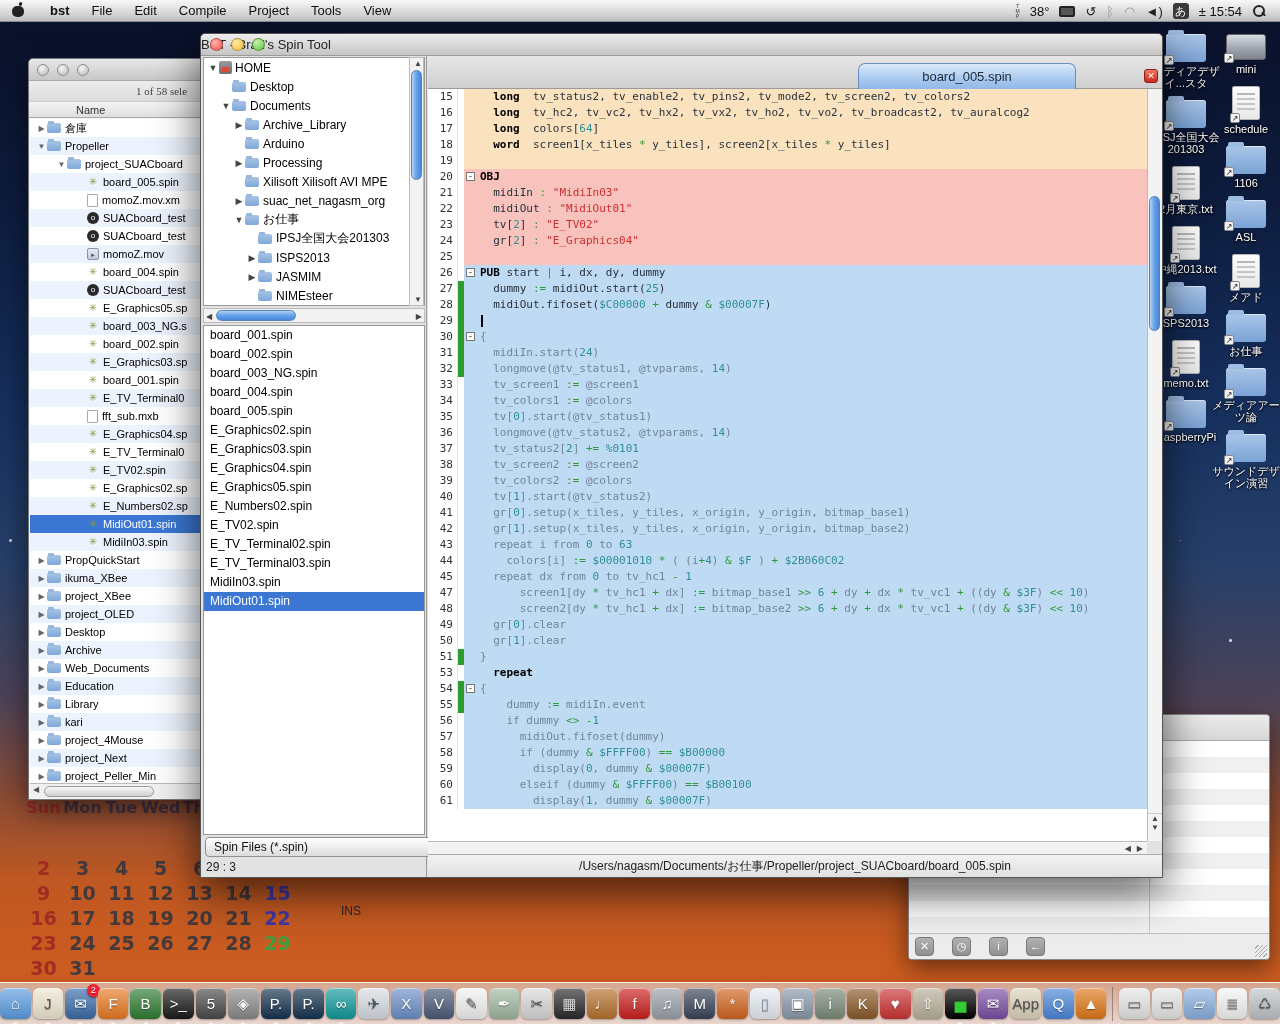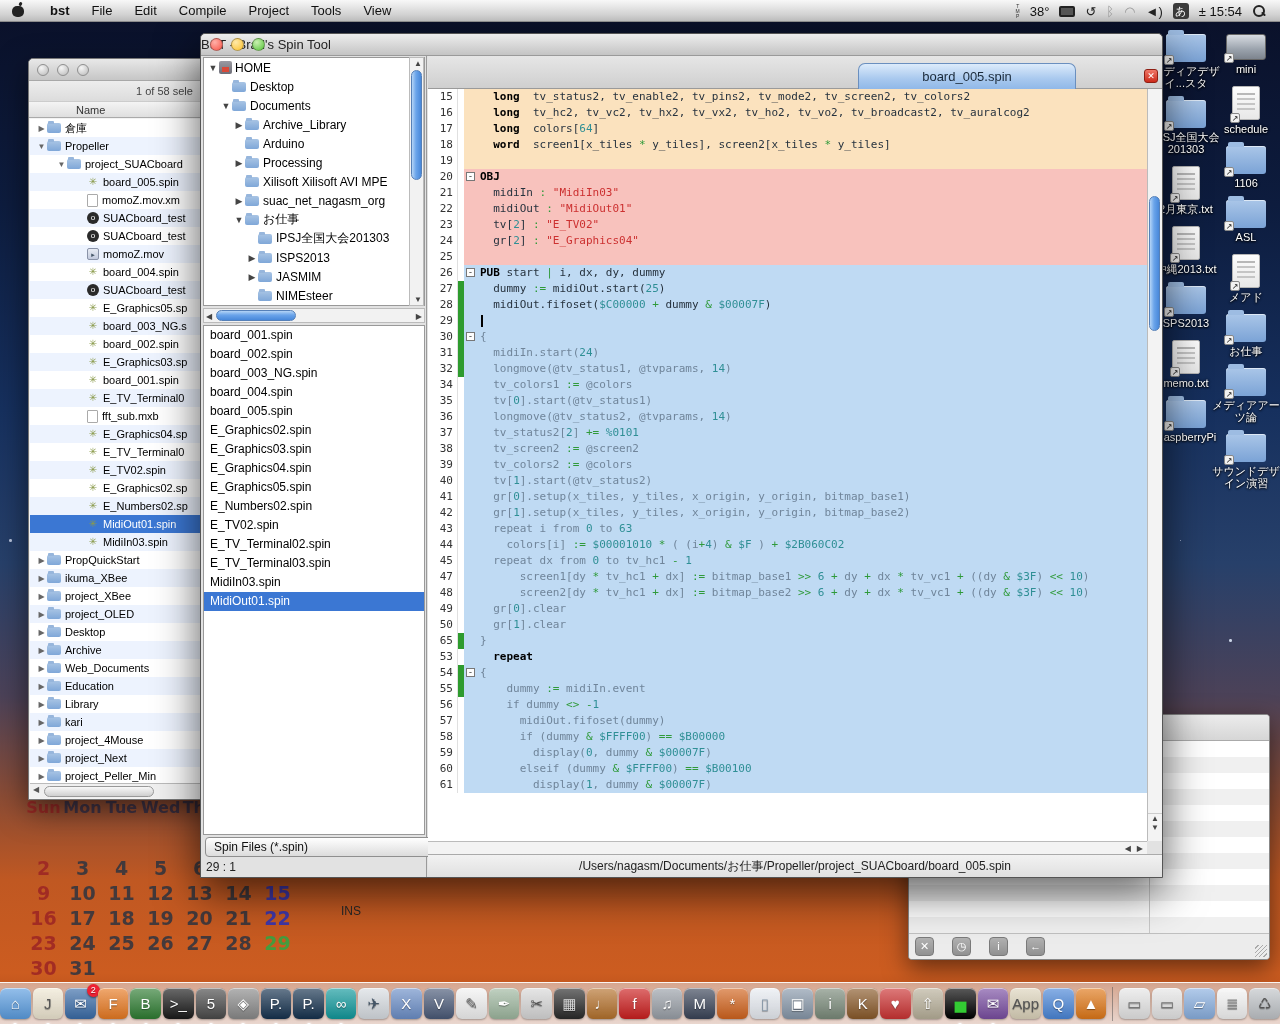--- a/index.html
+++ b/index.html
@@ -54,21 +54,21 @@
   .cal-cell.sun { color:#9c2424; }
   .cal-cell.sat { color:#2a32c0; }
   .cal-cell.today { color:#2fa844; }
 
   
   #finder { position:absolute; left:28px; top:58px; width:332px; height:742px; z-index:5;
     background:#f3f3f3; border:1px solid #777; border-radius:5px 5px 0 0; box-shadow:0 10px 30px rgba(0,0,0,.55); }
   #finder .titlebar { height:22px; background:linear-gradient(180deg,#e8e8e8,#c6c6c6); border-bottom:1px solid #a8a8a8; border-radius:5px 5px 0 0; display:flex; align-items:center; padding-left:8px; gap:8px; }
   .tl { width:12px; height:12px; border-radius:50%; background:radial-gradient(circle at 35% 30%,#f5f5f5,#b9b9b9); border:1px solid #8f8f8f; }
   #finder .info-line { height:20px; font-size:11px; color:#444; position:relative; background:linear-gradient(180deg,#ededed,#dcdcdc); }
-  #finder .info-line span { position:absolute; left:107px; top:4px; }
+  #finder .info-line span { position:absolute; left:107px; top:4px;font-family:Liberation Serif, serif; }
   #finder .col-head { height:17px; background:linear-gradient(180deg,#f4f4f4,#dfdfdf); border-top:1px solid #ccc; border-bottom:1px solid #aaa; font-size:11px; color:#333; padding-left:47px; line-height:16px; }
   #finder-rows { position:absolute; top:60px; bottom:16px; left:1px; right:1px; overflow:hidden; background:#fff; }
   .frow { height:18px; display:flex; align-items:center; font-size:11px; color:#000; white-space:nowrap; }
   .frow.alt { background:#edf3fe; }
   .frow.sel { background:#3b77d3; color:#fff; }
   .disc { width:11px; font-size:8px; color:#666; text-align:center; flex:none; }
   .frow.sel .disc { color:#fff; }
   .fi { flex:none; margin-right:4px; }
   .fi-folder { width:14px; height:10px; background:linear-gradient(180deg,#a8c4e4,#7fa7d8); border-radius:2px; position:relative; }
   .fi-folder::before { content:""; position:absolute; top:-2px; left:1px; width:6px; height:3px; background:#97b6dc; border-radius:1px 1px 0 0; }
@@ -669,21 +669,21 @@
           <div class="lrow">E_TV_Terminal02.spin</div>
           <div class="lrow">E_TV_Terminal03.spin</div>
           <div class="lrow">MidiIn03.spin</div>
           <div class="lrow sel">MidiOut01.spin</div>
         </div>
       <div id="filter-box">
         <span>Spin Files (*.spin)</span>
         <span class="stepper">▲<br>▼</span>
       </div>
       <div class="statusline">
-        <span class="pos">29 : 1</span>
+        <span class="pos">29 : 3</span>
         <span class="mode">INS</span>
       </div>
     </div>
 
     <div id="bst-tabbar">
       <div id="bst-tab">board_005.spin</div>
       <div id="tab-close">✕</div>
     </div>
 
     <div id="code-area">
@@ -771,20 +771,25 @@
           <span class="ln">31</span>
           <span class="bar on"></span>
           <span class="body"><span class="tk-c">  midiIn.start(</span><span class="tk-n">24</span><span class="tk-c">)</span></span>
         </div>
         <div class="cl sec-pub">
           <span class="ln">32</span>
           <span class="bar on"></span>
           <span class="body"><span class="tk-c">  longmove(@tv_status1, @tvparams, </span><span class="tk-n">14</span><span class="tk-c">)</span></span>
         </div>
         <div class="cl sec-pub">
+          <span class="ln">33</span>
+          <span class="bar"></span>
+          <span class="body"><span class="tk-c">  tv_screen1 </span><span class="tk-o">:=</span><span class="tk-c"> @screen1</span></span>
+        </div>
+        <div class="cl sec-pub">
           <span class="ln">34</span>
           <span class="bar"></span>
           <span class="body"><span class="tk-c">  tv_colors1 </span><span class="tk-o">:=</span><span class="tk-c"> @colors</span></span>
         </div>
         <div class="cl sec-pub">
           <span class="ln">35</span>
           <span class="bar"></span>
           <span class="body"><span class="tk-c">  tv[</span><span class="tk-n">0</span><span class="tk-c">].start(@tv_status1)</span></span>
         </div>
         <div class="cl sec-pub">
@@ -851,21 +856,21 @@
           <span class="ln">49</span>
           <span class="bar"></span>
           <span class="body"><span class="tk-c">  gr[</span><span class="tk-n">0</span><span class="tk-c">].clear</span></span>
         </div>
         <div class="cl sec-pub">
           <span class="ln">50</span>
           <span class="bar"></span>
           <span class="body"><span class="tk-c">  gr[</span><span class="tk-n">1</span><span class="tk-c">].clear</span></span>
         </div>
         <div class="cl sec-pub">
-          <span class="ln">65</span>
+          <span class="ln">51</span>
           <span class="bar on"></span>
           <span class="body"><span class="tk-c">}</span></span>
         </div>
         <div class="cl sec-pub">
           <span class="ln">53</span>
           <span class="bar"></span>
           <span class="body"><span class="tk-p">  </span><span class="tk-k">repeat</span></span>
         </div>
         <div class="cl sec-pub">
           <span class="ln">54</span>

